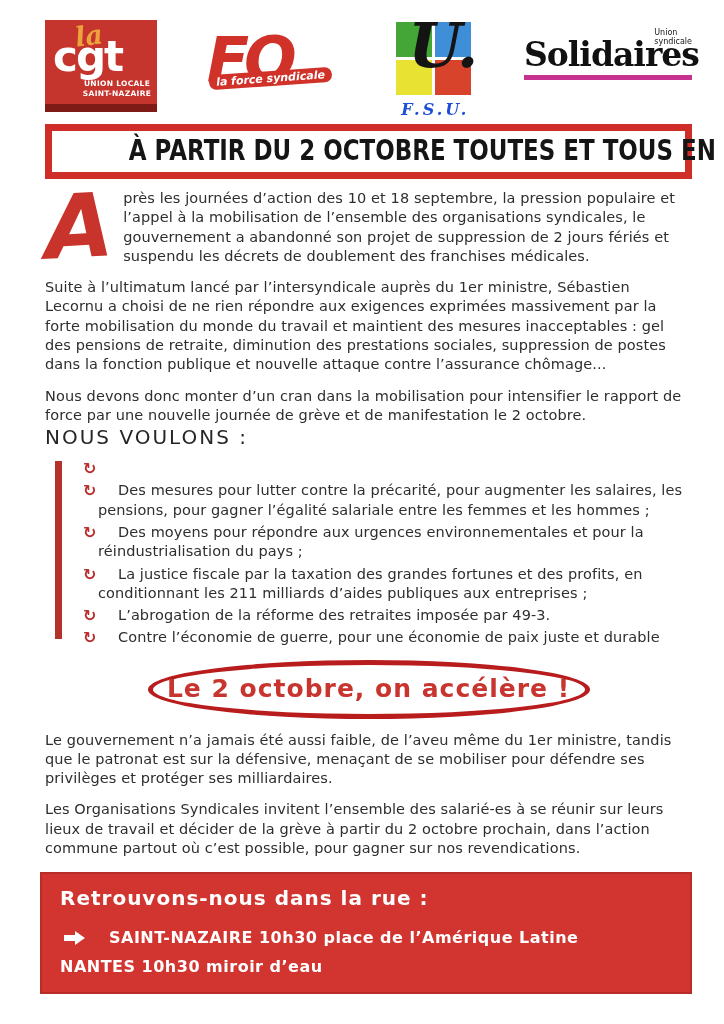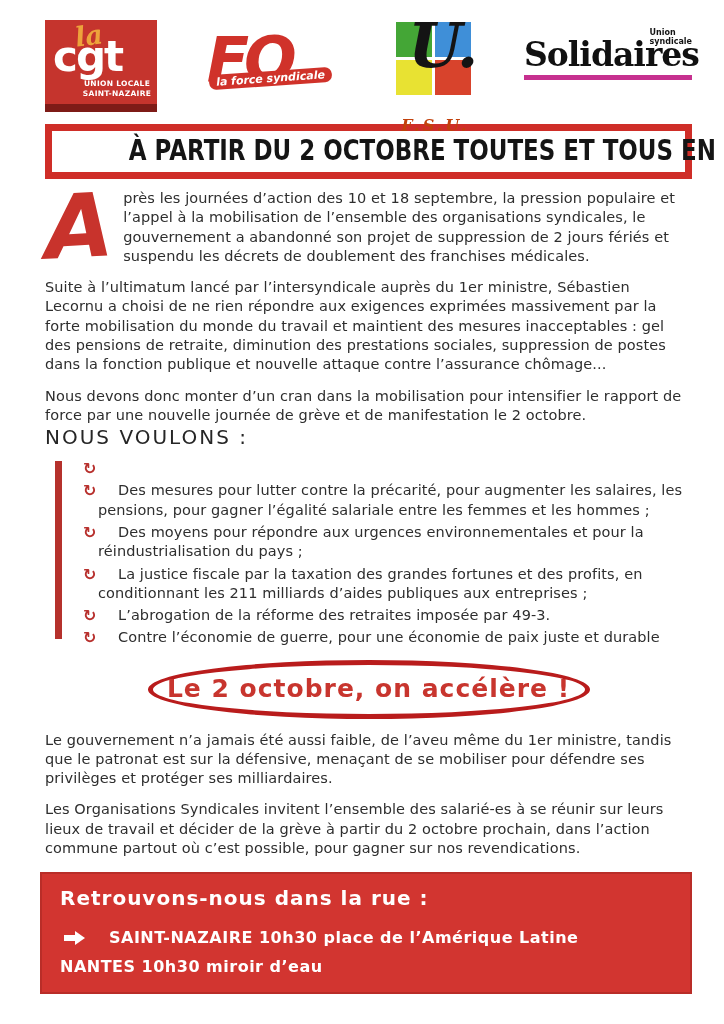--- a/index.html
+++ b/index.html
@@ -30,24 +30,24 @@
   .fsu-logo{display:flex;flex-direction:column;align-items:center;margin-top:2px;flex:0 0 auto;}
   .fsu-squares{position:relative;width:78px;height:74px;}
   .fsu-sq{position:absolute;width:36px;height:35px;}
   .fsu-sq.g{left:0;top:0;background:#44a636;}
   .fsu-sq.b{left:39px;top:0;background:#3f8fd8;}
   .fsu-sq.y{left:0;top:38px;background:#e8e232;}
   .fsu-sq.r{left:39px;top:38px;background:#d8432c;}
   .fsu-u{position:absolute;left:12px;top:-10px;font-family:"DejaVu Serif",serif;font-style:italic;
          font-weight:bold;font-size:62px;color:#141414;line-height:1.1;}
   .fsu-caption{font-family:"DejaVu Serif",serif;font-style:italic;font-weight:bold;
-               font-size:16px;letter-spacing:3px;color:#c2410c;margin-top:20px;}
+               font-size:16px;letter-spacing:3px;color:#1d4ed8;margin-top:4px;}
 
   .solid-logo{position:relative;margin-top:18px;width:168px;flex:0 0 auto;}
-  .solid-sup{position:absolute;top:-10px;right:0;text-align:left;font-size:8px;font-weight:bold;
+  .solid-sup{position:absolute;top:-10px;right:0;text-align:left;font-size:8px;font-weight:normal;
              color:#141414;line-height:1.15;}
   .solid-name{font-family:"DejaVu Serif",serif;font-weight:bold;font-size:33px;color:#111111;
               letter-spacing:-1px;line-height:1.05;}
   .solid-underline{height:5px;background:#c6308f;margin-top:2px;width:100%;}
 
   
   .banner{margin-top:6px;border:7px solid #cf2e28;background:#ffffff;text-align:center;
           padding:3px 0 5px 0;}
   .banner-text{display:inline-block;white-space:nowrap;transform:scaleX(.82);transform-origin:center;
                font-weight:bold;font-size:28px;color:#151515;letter-spacing:0px;}

